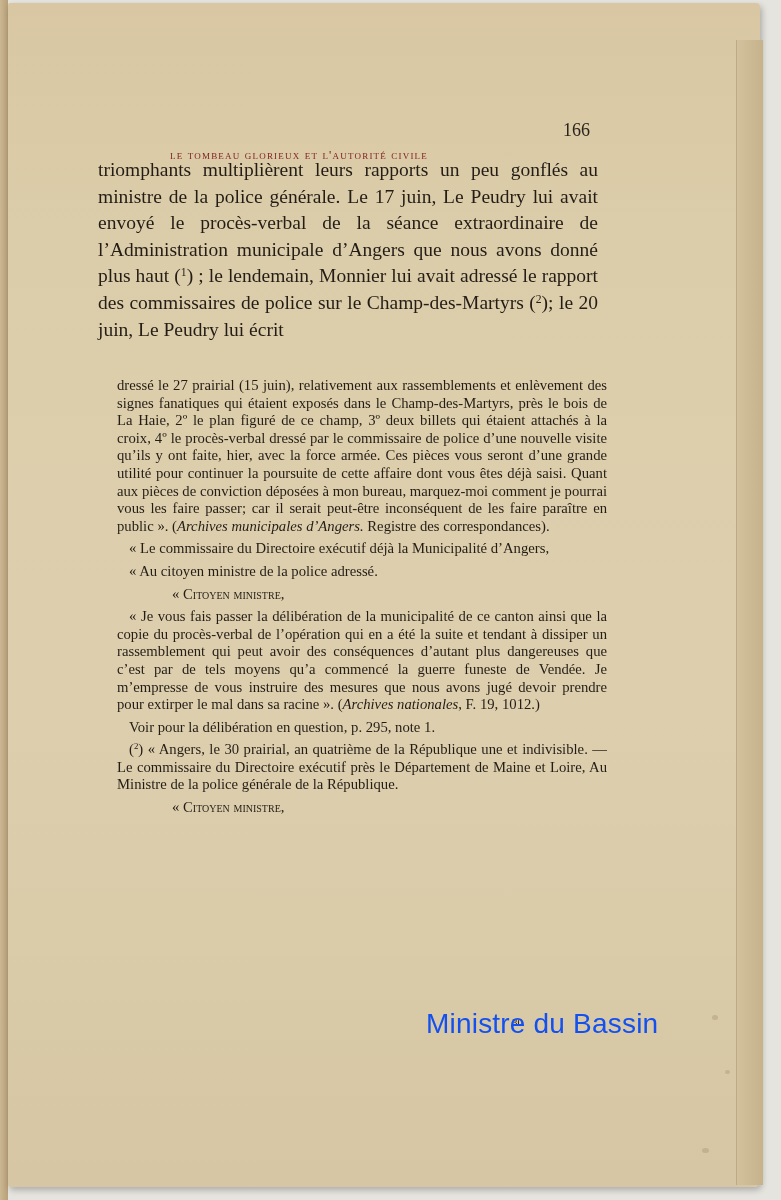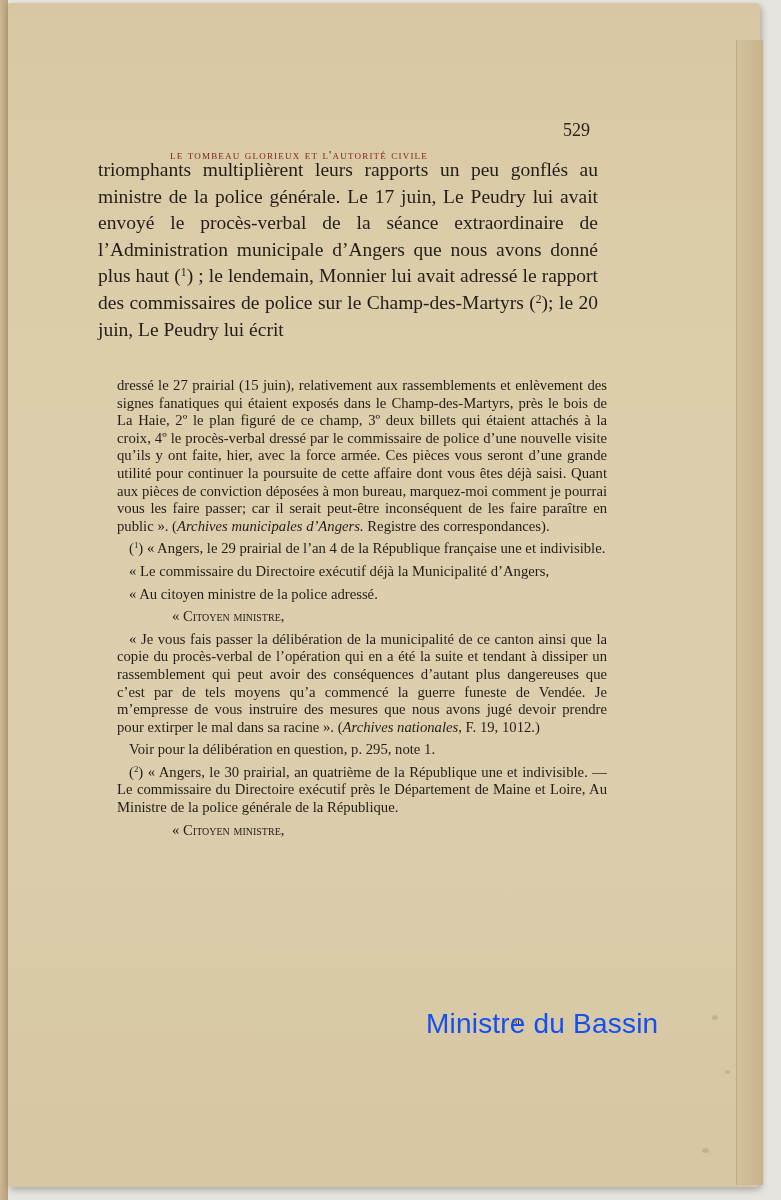--- a/index.html
+++ b/index.html
@@ -59,30 +59,29 @@
 
 <div class="left-edge"></div>
 <div class="page"></div>
 <div class="right-edge"></div>
 
 <div class="stain" style="left:712px;top:1015px;width:6px;height:5px;"></div>
 <div class="stain" style="left:702px;top:1148px;width:7px;height:5px;"></div>
 <div class="stain" style="left:725px;top:1070px;width:5px;height:4px;"></div>
 
 <div class="running-head">Le Tombeau glorieux et l'autorité civile</div>
-<div class="page-number">529</div>
+<div class="page-number">166</div>
 
 <div class="body-text">
   <p><span>triomphants multiplièrent leurs rapports un peu gonflés au ministre de la police générale. Le 17 juin, Le Peudry lui avait envoyé le procès-verbal de la séance extraordinaire de l’Administration municipale d’Angers que nous avons donné plus haut </span>(<sup>1</sup>)<span> ; le lendemain, Monnier lui avait adressé le rapport des commissaires de police sur le Champ-des-Martyrs </span>(<sup>2</sup>)<span>; le 20 juin, Le Peudry lui écrit</span></p>
 </div>
 
 <div class="notes">
   <p><span>dressé le 27 prairial (15 juin), relativement aux rassemblements et enlèvement des signes fanatiques qui étaient exposés dans le Champ-des-Martyrs, près le bois de La Haie, 2º le plan figuré de ce champ, 3º deux billets qui étaient attachés à la croix, 4º le procès-verbal dressé par le commissaire de police d’une nouvelle visite qu’ils y ont faite, hier, avec la force armée. Ces pièces vous seront d’une grande utilité pour continuer la poursuite de cette affaire dont vous êtes déjà saisi. Quant aux pièces de conviction déposées à mon bureau, marquez-moi comment je pourrai vous les faire passer; car il serait peut-être inconséquent de les faire paraître en public ». (</span><i>Archives municipales d’Angers.</i><span> Registre des correspondances).</span></p>
 
-  <p class="indent">(<sup>1</sup>)<span> « Angers, le 29 prairial de l’an 4 de la République française une et indivisible.</span></p>
   <p class="indent">« Le commissaire du Directoire exécutif déjà la Municipalité d’Angers,</p>
   <p class="indent">« Au citoyen ministre de la police adressé.</p>
   <p class="salute">« Citoyen ministre,</p>
   <p class="indent"><span>« Je vous fais passer la délibération de la municipalité de ce canton ainsi que la copie du procès-verbal de l’opération qui en a été la suite et tendant à dissiper un rassemblement qui peut avoir des conséquences d’autant plus dangereuses que c’est par de tels moyens qu’a commencé la guerre funeste de Vendée. Je m’empresse de vous instruire des mesures que nous avons jugé devoir prendre pour extirper le mal dans sa racine ». (</span><i>Archives nationales</i><span>, F. 19, 1012.)</span></p>
   <p class="indent">Voir pour la délibération en question, p. 295, note 1.</p>
 
   <p class="indent">(<sup>2</sup>)<span> « Angers, le 30 prairial, an quatrième de la République une et indivisible. — Le commissaire du Directoire exécutif près le Département de Maine et Loire, Au Ministre de la police générale de la République.</span></p>
   <p class="salute">« Citoyen ministre,</p>
 </div>
 

